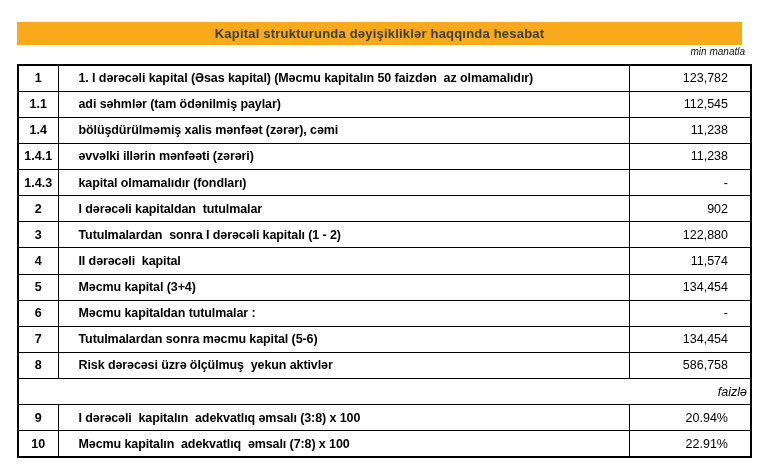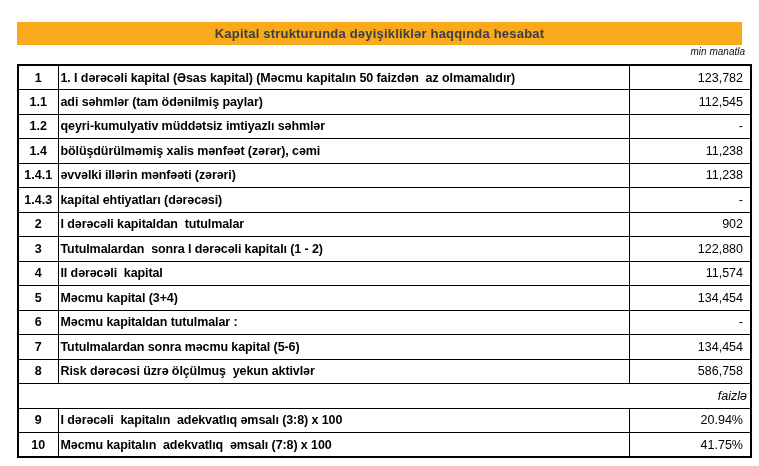--- a/index.html
+++ b/index.html
@@ -54,29 +54,29 @@
     vertical-align: middle;
   }
   td.num {
     width: 40px;
     text-align: center;
     font-weight: bold;
   }
   td.label {
     width: 571px;
     text-align: left;
-    padding: 0 2px;
+    padding: 0 20px;
     font-weight: bold;
     white-space: pre;
     letter-spacing: -0.1px;
   }
   td.value {
     width: 122px;
     text-align: right;
-    padding: 0 7px;
+    padding: 0 22px;
     font-size: 13.5px;
     font-weight: normal;
   }
   tr.regular td.label { font-weight: bold; }
   td.separator {
     text-align: right;
     font-style: italic;
     font-weight: normal;
     font-size: 13px;
     padding: 0 3px;
@@ -99,37 +99,32 @@
         <td class="num">1</td>
         <td class="label">1. I dərəcəli kapital (Əsas kapital) (Məcmu kapitalın 50 faizdən  az olmamalıdır)</td>
         <td class="value">123,782</td>
       </tr>
       <tr class="regular">
         <td class="num">1.1</td>
         <td class="label">adi səhmlər (tam ödənilmiş paylar)</td>
         <td class="value">112,545</td>
       </tr>
       <tr class="regular">
-        <td class="num">1.2</td>
-        <td class="label">qeyri-kumulyativ müddətsiz imtiyazlı səhmlər</td>
-        <td class="value">-</td>
-      </tr>
-      <tr class="regular">
         <td class="num">1.4</td>
         <td class="label">bölüşdürülməmiş xalis mənfəət (zərər), cəmi</td>
         <td class="value">11,238</td>
       </tr>
       <tr class="regular">
         <td class="num">1.4.1</td>
         <td class="label">əvvəlki illərin mənfəəti (zərəri)</td>
         <td class="value">11,238</td>
       </tr>
       <tr class="regular">
         <td class="num">1.4.3</td>
-        <td class="label">kapital ehtiyatları (dərəcəsi)</td>
+        <td class="label">kapital olmamalıdır (fondları)</td>
         <td class="value">-</td>
       </tr>
       <tr>
         <td class="num">2</td>
         <td class="label">I dərəcəli kapitaldan  tutulmalar</td>
         <td class="value">902</td>
       </tr>
       <tr>
         <td class="num">3</td>
         <td class="label">Tutulmalardan  sonra I dərəcəli kapitalı (1 - 2)</td>
@@ -164,18 +159,18 @@
         <td class="separator" colspan="3">faizlə</td>
       </tr>
       <tr>
         <td class="num">9</td>
         <td class="label">I dərəcəli  kapitalın  adekvatlıq əmsalı (3:8) x 100</td>
         <td class="value">20.94%</td>
       </tr>
       <tr>
         <td class="num">10</td>
         <td class="label">Məcmu kapitalın  adekvatlıq  əmsalı (7:8) x 100</td>
-        <td class="value">41.75%</td>
+        <td class="value">22.91%</td>
       </tr>
     </tbody>
   </table>
 
 </div>
 
 </body></html>

